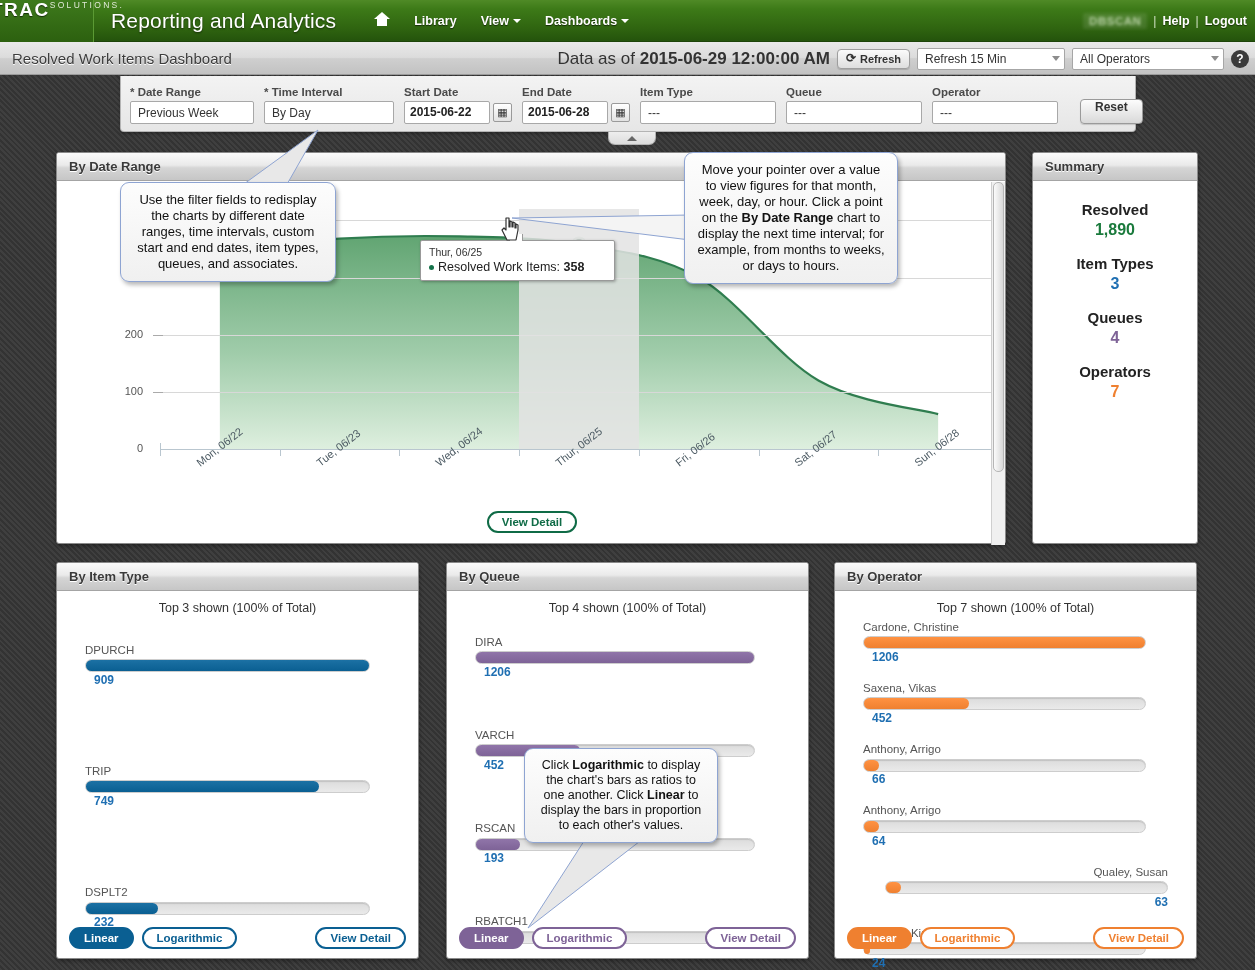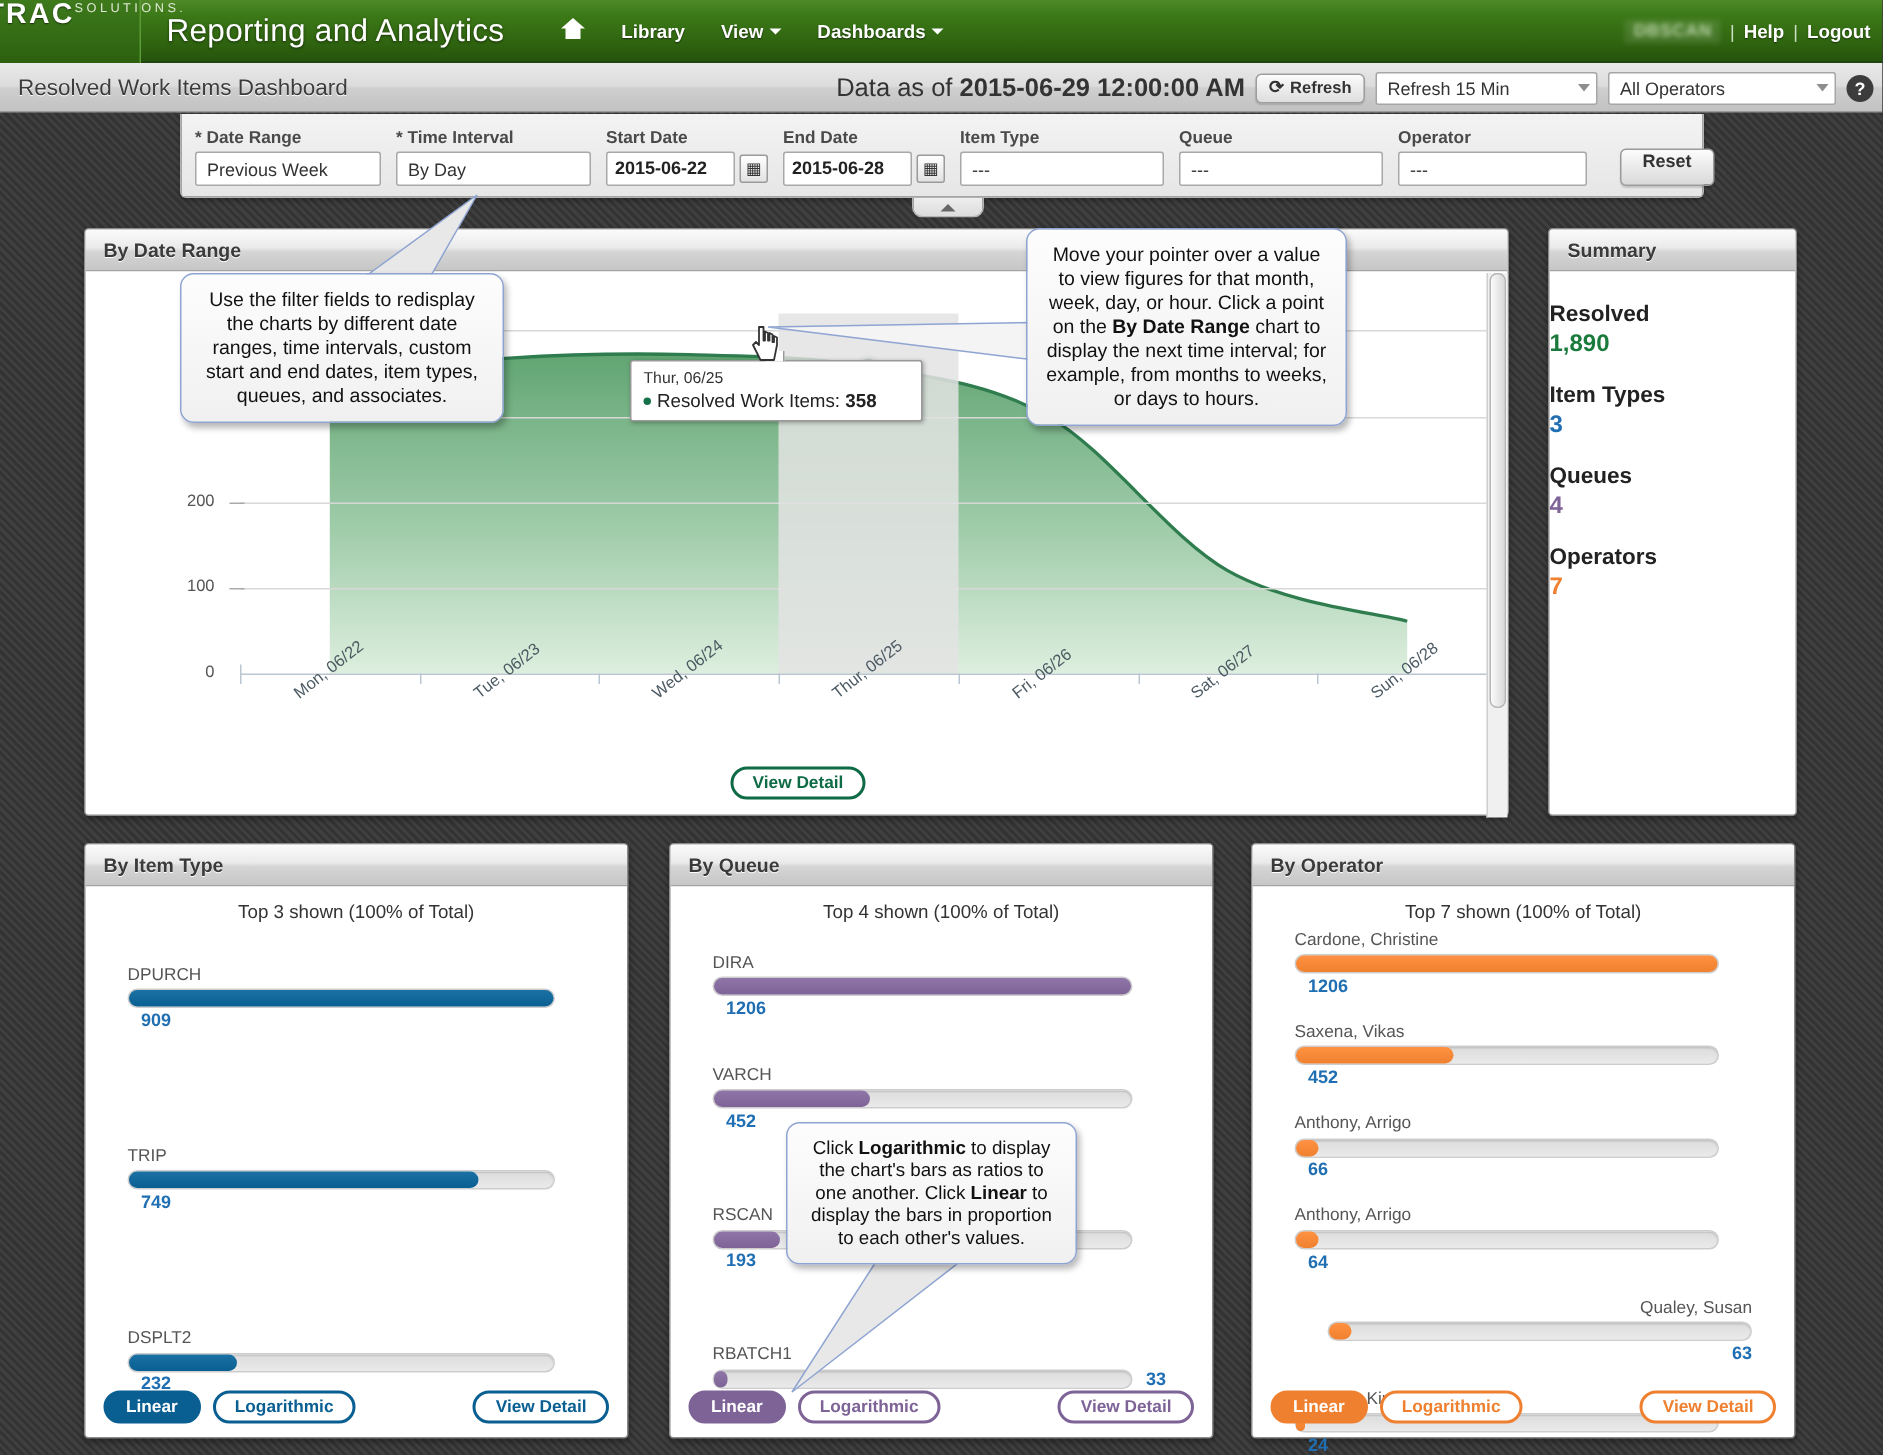--- a/index.html
+++ b/index.html
@@ -161,21 +161,21 @@
   }
   .hoverband { position:absolute; background:#e3e3e3; opacity:.85;}
   .viewdetail-wrap { position:absolute; left:0; top:330px; width:950px; text-align:center;}
   .pillbtn {
     display:inline-block; border-radius:11px; border:2px solid #0f6b46; background:#fff;
     color:#0f6b46; font-size:11.5px; font-weight:bold; padding:3px 13px; cursor:pointer;
   }
 
   
   #summaryPanel { left:1032px; top:152px; width:166px; height:392px; }
-  .sum-item { margin-top:16px; }
+  .sum-item { text-align:center; margin-top:16px; }
   .sum-lab { font-size:15px; font-weight:bold; color:#222; }
   .sum-val { font-size:16px; font-weight:bold; margin-top:3px; }
 
   
   .bpanel { position:absolute; top:562px; width:363px; height:397px; }
   #itemPanel { left:56px; }
   #queuePanel { left:446px; }
   #opPanel { left:834px; }
   .topshown { text-align:center; font-size:12.5px; color:#333; margin-top:10px; }
   .barlist { position:relative; padding:0 28px; margin-top:6px;}
@@ -478,21 +478,21 @@
 </div>
 
 <div class="panel bpanel" id="queuePanel">
   <div class="panel-hd">By Queue</div>
   <div class="topshown">Top 4 shown (100% of Total)</div>
   <div class="barlist" id="queueBars">
       <div class="barrow" style="margin-top: 21px;">
         <div class="barlabel">DIRA</div>
         <div><div class="bartrack" style="width: 280px;"><div class="barfill" style="width: 100%; background: linear-gradient(rgb(144, 117, 169), rgb(126, 99, 151));"></div></div><span class="barval">1206</span></div>
       </div>
-      <div class="barrow" style="margin-top: 32px;">
+      <div class="barrow" style="margin-top: 50px;">
         <div class="barlabel">VARCH</div>
         <div><div class="bartrack" style="width: 280px;"><div class="barfill" style="width: 37.4793%; background: linear-gradient(rgb(144, 117, 169), rgb(126, 99, 151));"></div></div><span class="barval">452</span></div>
       </div>
       <div class="barrow" style="margin-top: 50px;">
         <div class="barlabel">RSCAN</div>
         <div><div class="bartrack" style="width: 280px;"><div class="barfill" style="width: 16.0033%; background: linear-gradient(rgb(144, 117, 169), rgb(126, 99, 151));"></div></div><span class="barval">193</span></div>
       </div>
       <div class="barrow" style="margin-top: 50px;">
         <div class="barlabel">RBATCH1</div>
         <div><div class="bartrack" style="width: 280px;"><div class="barfill" style="width: 3.23383%; background: linear-gradient(rgb(144, 117, 169), rgb(126, 99, 151));"></div></div><span class="barval">33</span></div>

